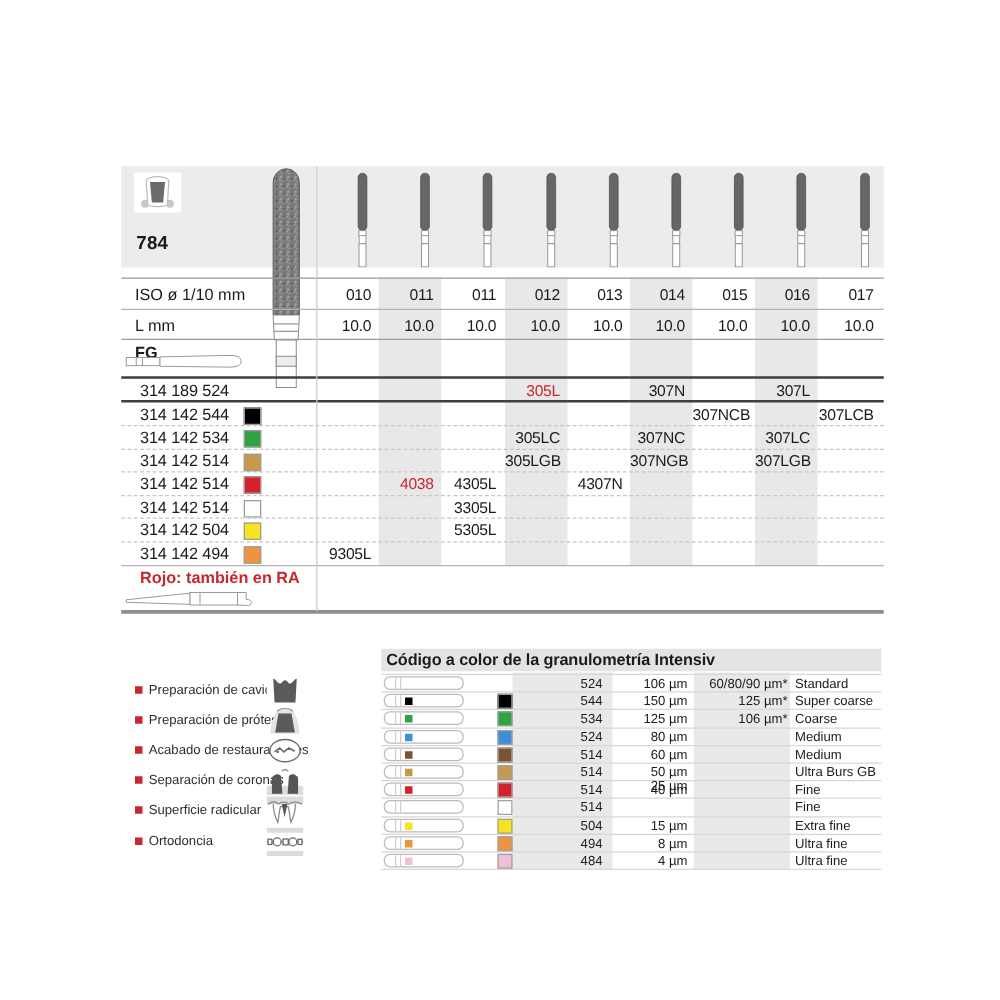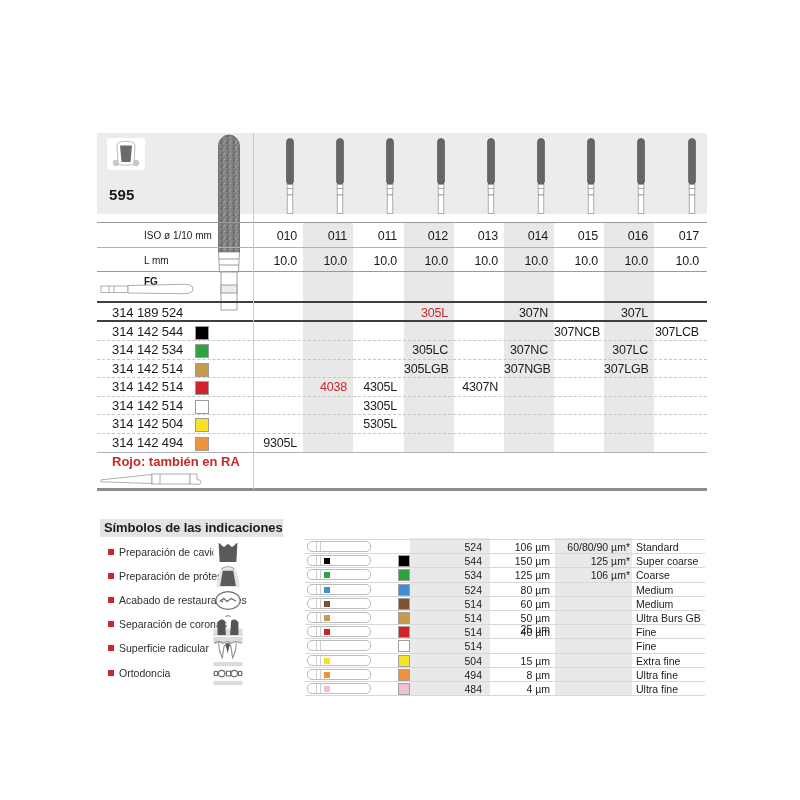--- a/index.html
+++ b/index.html
@@ -14,21 +14,21 @@
   
   .stripe{position:absolute;top:222px;height:230px;width:50px;background:#e8e8e8;}
   
   .hline{position:absolute;left:97px;width:610px;height:1px;background:#b3b3b3;}
   .hline.dark{height:2px;background:#3f3f3f;}
   .hline.mid{background:#9a9a9a;}
   .hline.dash{background:none;height:0;border-top:1px dashed #c6c6c6;}
   .hline.thick{height:3px;background:#8d8d8d;}
   .vline{position:absolute;left:253px;top:133px;width:1px;height:356px;background:#c9c9c9;}
   
-  .rowlab{position:absolute;left:108px;font-size:10px;height:18px;line-height:18px;margin-left:36px;}
+  .rowlab{position:absolute;left:108px;font-size:13px;height:18px;line-height:18px;}
   .cell{position:absolute;width:50px;height:18px;line-height:18px;font-size:12.5px;text-align:right;box-sizing:border-box;padding-right:6px;letter-spacing:-0.2px;}
   .pn{position:absolute;left:112px;font-size:13px;height:18px;line-height:18px;letter-spacing:-0.1px;}
   .psq{position:absolute;left:195px;width:12px;height:12px;border:1px solid #9c9c9c;}
   .note-red{position:absolute;left:112px;top:454px;font-size:13px;font-weight:bold;}
   
   .secbar{position:absolute;top:519px;height:18px;background:#e3e3e3;font-size:13px;font-weight:bold;line-height:18px;box-sizing:border-box;padding-left:4px;letter-spacing:-0.1px;}
   .sym-item-label{position:absolute;left:119px;font-size:10.5px;color:#2e2e2e;height:24px;line-height:24px;}
   .sym-bullet{position:absolute;left:108px;width:6px;height:6px;}
   .sym-icon{position:absolute;left:213px;width:30px;height:23px;}
   .gband{position:absolute;top:538px;height:158px;background:#e9e9e9;}
@@ -59,21 +59,21 @@
   <div class="stripe" style="left:604px"></div>
 
   <div class="tooth-box">
     <svg width="38" height="32" viewBox="0 0 38 32">
       <circle cx="9" cy="25" r="3.2" fill="#c9c9c9"></circle>
         <circle cx="29" cy="25" r="3.2" fill="#c9c9c9"></circle>
       <path d="M10 7 C10 2 28 2 28 7 L27 25 C27 28 11 28 11 25 Z" fill="#fff" stroke="#bdbdbd" stroke-width="1"></path>
       <path d="M13 7.5 L25 7.5 L23.5 24 L14.5 24 Z" fill="#6b6b6b"></path>
     </svg>
   </div>
-  <div class="fig-num">595</div>
+  <div class="fig-num">784</div>
 
   <div class="abs" style="left:282px;top:138px">
       <svg width="16" height="76" viewBox="0 0 16 76">
         <rect x="4.5" y="0.5" width="7" height="46" rx="3.5" fill="#666" stroke="#4d4d4d" stroke-width="0.6"></rect>
         <path d="M5 46.5 L11 46.5 L10.6 57 L5.4 57 Z" fill="#fff" stroke="#8a8a8a" stroke-width="0.7"></path>
         <line x1="5" y1="50.5" x2="11" y2="50.5" stroke="#8a8a8a" stroke-width="0.7"></line>
         <rect x="5.2" y="57" width="5.6" height="18.5" fill="#fff" stroke="#8a8a8a" stroke-width="0.7"></rect>
       </svg>
     </div>
   <div class="abs" style="left:332px;top:138px">
@@ -261,21 +261,20 @@
   <div class="note-red" style="color: rgb(197, 40, 45);">Rojo: también en RA</div>
   <div class="abs" style="left:100px;top:469px">
     <svg width="108" height="20" viewBox="0 0 108 20">
       <path d="M1 10.8 L52 5.5 L52 14.5 L1 12.8 Z" fill="#fff" stroke="#9a9a9a" stroke-width="0.8"></path>
       <rect x="52" y="5" width="38" height="10" fill="#fff" stroke="#9a9a9a" stroke-width="0.8"></rect>
       <line x1="60" y1="5" x2="60" y2="15" stroke="#9a9a9a" stroke-width="0.8"></line>
       <path d="M90 5 L97 5 L97 10.5 Q101 10.5 101 13 Q101 15.8 97 15.3 L90 15 Z" fill="#fff" stroke="#9a9a9a" stroke-width="0.8"></path>
     </svg>
   </div>
 
-  <div class="secbar" style="left:100px;width:183px">Símbolos de las indicaciones</div>
 
   <div>
     <div class="sym-bullet" style="top: 549px; background-color: rgb(197, 40, 45);"></div>
     <div class="sym-item-label" style="top:540px">Preparación de cavidades</div>
     <div class="sym-icon" style="top:541px">
       <svg width="30" height="23" viewBox="0 0 28 22">
           <rect width="28" height="22" fill="#fff"></rect>
           <path d="M5 2 C7 2 8 5.5 10 5.5 C12 5.5 12 3 14 3 C16 3 16 5.5 18 5.5 C20 5.5 21 2 23 2 L22 20 L6 20 Z" fill="#5a5a5a"></path>
         </svg>
     </div>
@@ -336,20 +335,21 @@
           <line x1="0" y1="11" x2="28" y2="11" stroke="#7d7d7d"></line>
           <circle cx="8" cy="11" r="3" fill="#fff" stroke="#6a6a6a"></circle>
           <circle cx="20" cy="11" r="3" fill="#fff" stroke="#6a6a6a"></circle>
           <rect x="12.5" y="8.8" width="4" height="4.5" fill="#fff" stroke="#6a6a6a"></rect>
           <rect x="1" y="9" width="3" height="4" fill="#fff" stroke="#6a6a6a"></rect>
           <rect x="24" y="9" width="3" height="4" fill="#fff" stroke="#6a6a6a"></rect>
         </svg>
     </div>
   </div>
 
+  <div class="secbar" style="left:305px;width:400px">Código a color de la granulometría Intensiv</div>
   <div class="gband" style="left:410px;width:80px"></div>
   <div class="gband" style="left:555px;width:77px"></div>
 
   <div class="gline" style="top:539px"></div>
   <div class="gline" style="top:553px"></div>
   <div class="gline" style="top:567px"></div>
   <div class="gline" style="top:582px"></div>
   <div class="gline" style="top:596px"></div>
   <div class="gline" style="top:610px"></div>
   <div class="gline" style="top:624px"></div>

